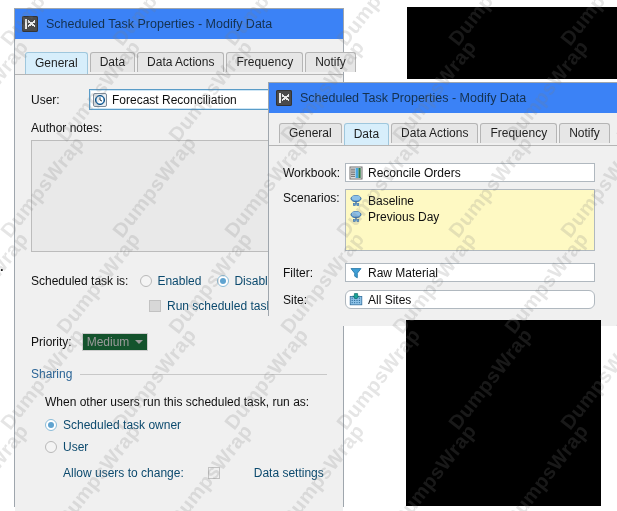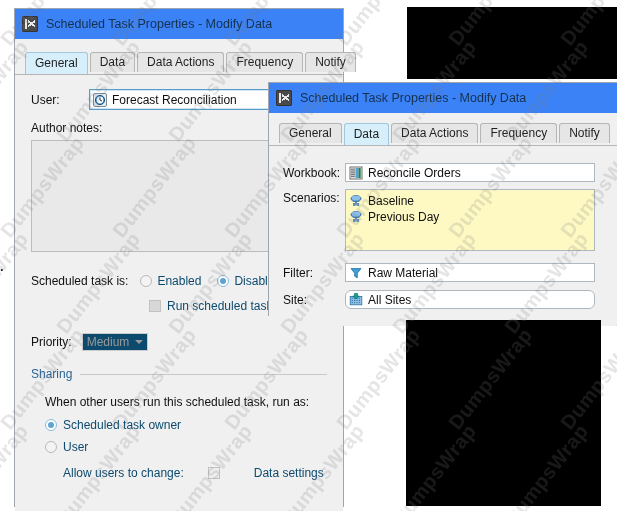--- a/index.html
+++ b/index.html
@@ -181,21 +181,21 @@
     border: 1px solid #c2c2c2;
     background: #efefef;
     box-sizing: border-box;
     flex: 0 0 auto;
   }
   .cbox.checked { background: #d8d8d8; }
 
   .combo {
     height: 18px;
     min-width: 62px;
-    background: #0c4a6e;
+    background: #14532d;
     border: 1px solid #cccccc;
     box-sizing: border-box;
     display: flex;
     align-items: center;
     justify-content: space-between;
     padding: 0 4px;
     font-size: 12px;
     color: #9a9a9a;
   }
   .caret {

